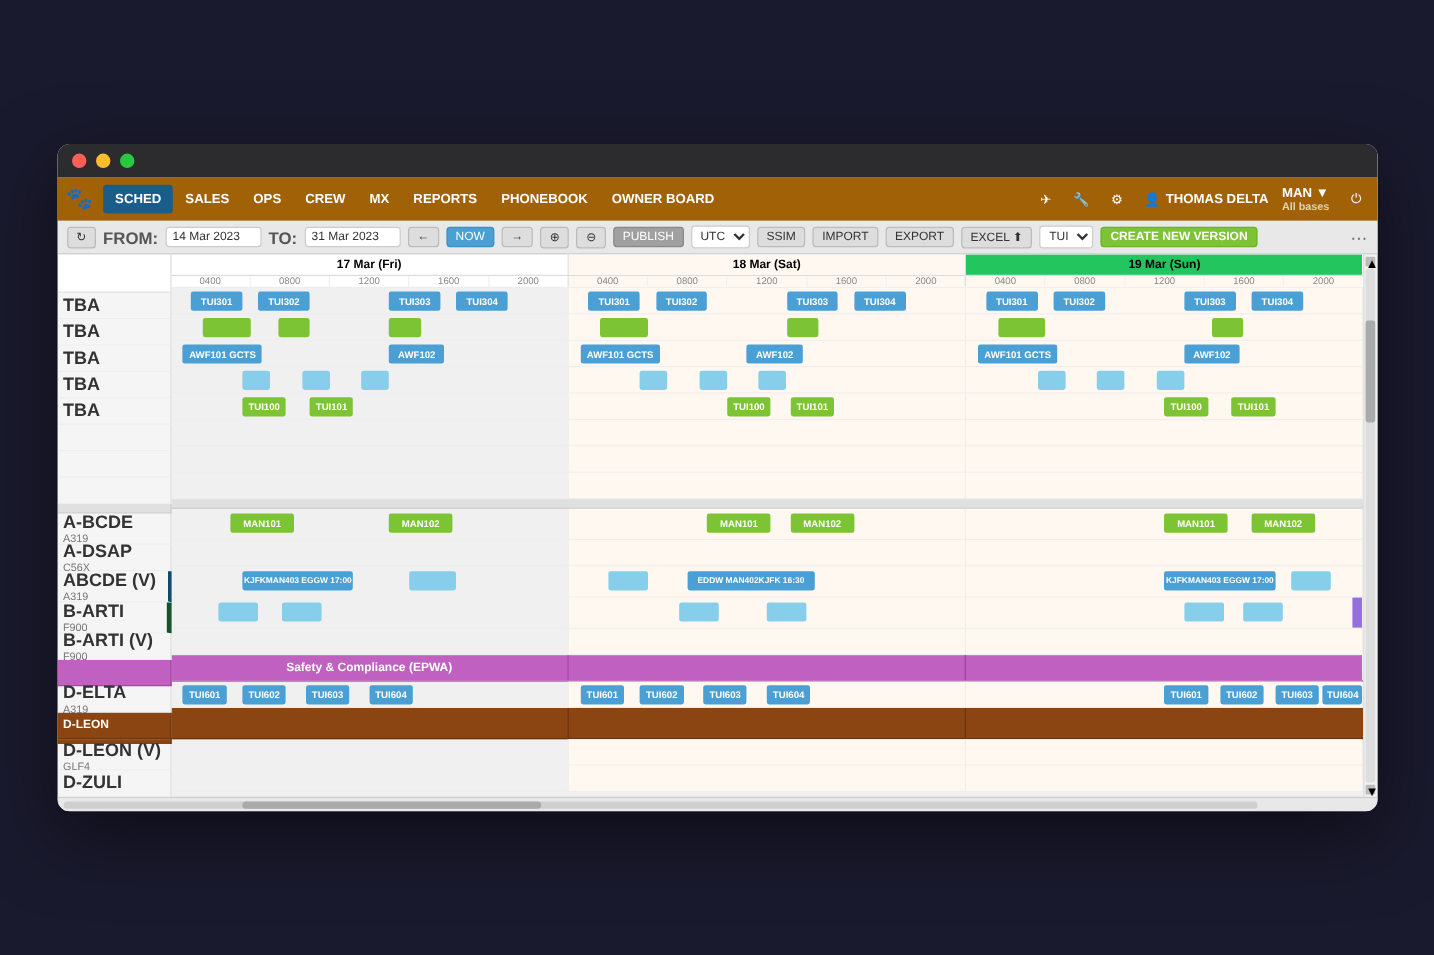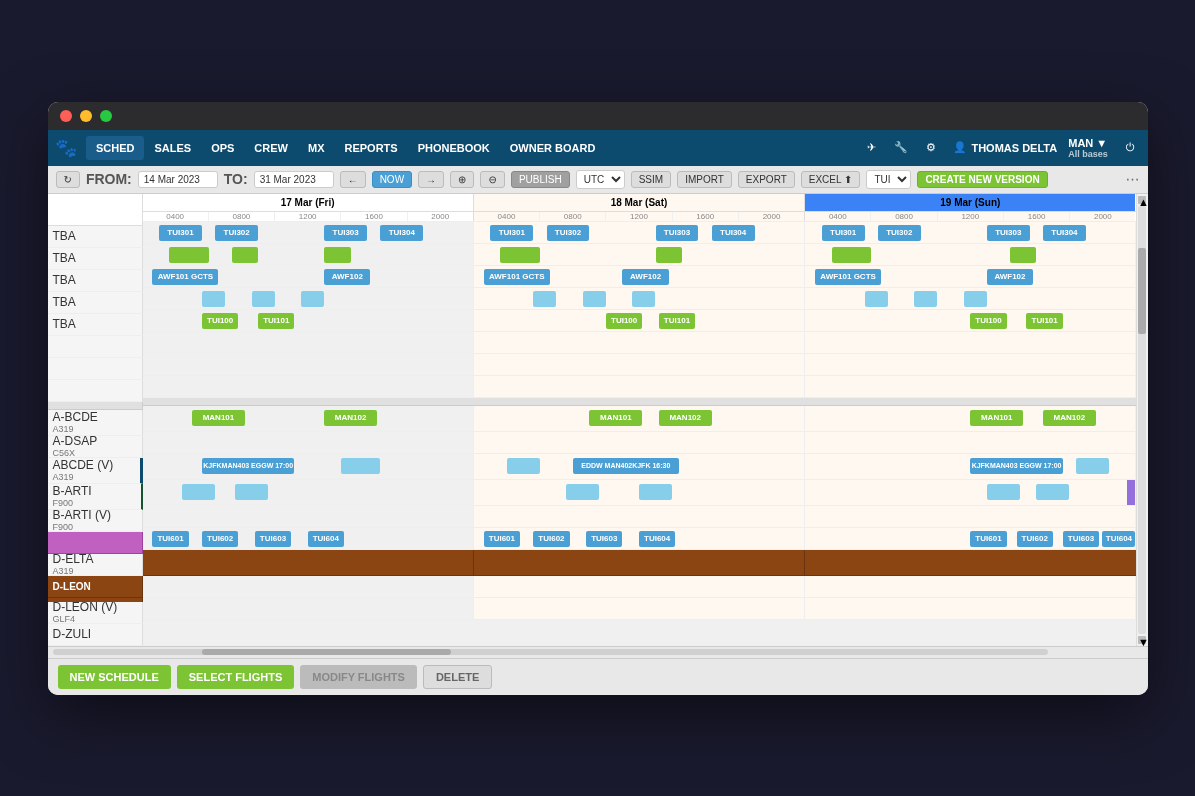--- a/index.html
+++ b/index.html
@@ -25,21 +25,21 @@
       display: flex;
       align-items: center;
       gap: 8px;
     }
     .dot { width: 12px; height: 12px; border-radius: 50%; }
     .dot-red { background: #ff5f57; }
     .dot-yellow { background: #ffbd2e; }
     .dot-green { background: #28c940; }
 
     .nav-bar {
-      background: #0c4a6e;
+      background: #a16207;
       display: flex;
       align-items: center;
       padding: 4px 8px;
       height: 36px;
     }
     .nav-logo {
       color: white;
       font-size: 18px;
       margin-right: 8px;
     }
@@ -139,22 +139,22 @@
     .label-row {
       border-bottom: 1px solid #eee;
       background: #f5f5f5;
       display: flex;
       flex-direction: column;
       justify-content: center;
       padding-left: 5px;
       padding-right: 5px;
     }
     .label-name {
-      font-weight: normal;
-      font-size: 12px;
+      font-weight: bold;
+      font-size: 15px;
       color: #333;
     }
     .label-sub {
       font-size: 9px;
       color: #777;
     }
 
     .flight-block {
       position: absolute;
       top: 3px;
@@ -309,21 +309,21 @@
         <span class="label-sub">A319</span>
       </div>
       <div class="label-row row-h22" style="border-right:1px solid #ddd;">
         <span class="label-name">A-DSAP</span>
         <span class="label-sub">C56X</span>
       </div>
       <div class="label-row row-h26" style="border-right:3px solid #0c4a6e;">
         <span class="label-name">ABCDE (V)</span>
         <span class="label-sub">A319</span>
       </div>
-      <div class="label-row row-h26" style="border-right:2px solid #14532d;">
+      <div class="label-row row-h26" style="border-right:4px solid #14532d;">
         <span class="label-name">B-ARTI</span>
         <span class="label-sub">F900</span>
       </div>
       <div class="label-row row-h22" style="border-right:1px solid #ddd;">
         <span class="label-name">B-ARTI (V)</span>
         <span class="label-sub">F900</span>
       </div>
 
       <div style="height:22px; background:#c060c0; border-right:1px solid #a040a0; border-bottom:1px solid #a040a0;"></div>
 
@@ -346,21 +346,21 @@
         <span class="label-name">D-ZULI</span>
       </div>
     </div>
 
     <div style="flex:1; overflow-x:auto; overflow-y:auto;">
 
       <div style="position:sticky; top:0; z-index:10; background:white;">
         <div style="display:flex; border-bottom:1px solid #ddd; min-width:900px;">
           <div style="flex:1; text-align:center; padding:3px 0; font-size:10px; font-weight:bold; border-right:1px solid #ddd;">17 Mar (Fri)</div>
           <div style="flex:1; text-align:center; padding:3px 0; font-size:10px; font-weight:bold; border-right:1px solid #ddd; background:#fff8f0;">18 Mar (Sat)</div>
-          <div style="flex:1; text-align:center; padding:3px 0; font-size:10px; font-weight:bold; background:#3b82f6;">19 Mar (Sun)</div>
+          <div style="flex:1; text-align:center; padding:3px 0; font-size:10px; font-weight:bold; background:#22c55e;">19 Mar (Sun)</div>
         </div>
         <div style="display:flex; border-bottom:1px solid #eee; min-width:900px;">
 
           <div style="flex:1; display:flex; border-right:1px solid #ddd;">
             <span style="flex:1; text-align:center; font-size:8px; color:#888; border-right:1px solid #f0f0f0;">0400</span>
             <span style="flex:1; text-align:center; font-size:8px; color:#888; border-right:1px solid #f0f0f0;">0800</span>
             <span style="flex:1; text-align:center; font-size:8px; color:#888; border-right:1px solid #f0f0f0;">1200</span>
             <span style="flex:1; text-align:center; font-size:8px; color:#888; border-right:1px solid #f0f0f0;">1600</span>
             <span style="flex:1; text-align:center; font-size:8px; color:#888;">2000</span>
           </div>
@@ -539,20 +539,27 @@
             <div style="position:absolute; right:0; top:0; width:8px; height:100%; background:#9370db;"></div>
           </div>
         </div>
 
         <div style="display:flex; border-bottom:1px solid #eee; height:22px;">
           <div style="flex:1; border-right:1px solid #eee;"></div>
           <div style="flex:1; border-right:1px solid #eee; background:#fff8f0;"></div>
           <div style="flex:1; background:#fff8f0;"></div>
         </div>
 
+        <div style="display:flex; border-bottom:1px solid #a040a0; height:22px;">
+          <div style="flex:1; background:#c060c0; border-right:1px solid #a040a0; display:flex; align-items:center; justify-content:center;">
+            <span style="color:white; font-size:10px; font-weight:bold;">Safety &amp; Compliance (EPWA)</span>
+          </div>
+          <div style="flex:1; background:#c060c0; border-right:1px solid #a040a0;"></div>
+          <div style="flex:1; background:#c060c0;"></div>
+        </div>
 
         <div style="display:flex; border-bottom:1px solid #eee; height:22px;">
           <div style="flex:1; position:relative; border-right:1px solid #eee;">
             <div class="flight-block fb-blue" style="left:3%;width:11%;">TUI601</div>
             <div class="flight-block fb-blue" style="left:18%;width:11%;">TUI602</div>
             <div class="flight-block fb-blue" style="left:34%;width:11%;">TUI603</div>
             <div class="flight-block fb-blue" style="left:50%;width:11%;">TUI604</div>
           </div>
           <div style="flex:1; position:relative; border-right:1px solid #eee; background:#fff8f0;">
             <div class="flight-block fb-blue" style="left:3%;width:11%;">TUI601</div>
@@ -597,20 +604,14 @@
       <div style="width:8px; height:8px; background:#bbb; border-radius:1px; margin-top:2px; cursor:pointer;">▼</div>
     </div>
   </div>
 
   <div style="background:#e8e8e8; height:12px; display:flex; align-items:center; padding:0 95px 0 0; border-top:1px solid #ccc;">
     <div style="flex:1; height:6px; background:#d0d0d0; border-radius:3px; position:relative; margin:0 5px;">
       <div style="position:absolute; left:15%; width:25%; height:100%; background:#aaa; border-radius:3px;"></div>
     </div>
   </div>
 
-  <div class="bottom-toolbar">
-    <button class="bottom-btn">NEW SCHEDULE</button>
-    <button class="bottom-btn">SELECT FLIGHTS</button>
-    <button class="bottom-btn disabled">MODIFY FLIGHTS</button>
-    <button class="bottom-btn delete">DELETE</button>
-  </div>
 
 </div>
 
 </body></html>

